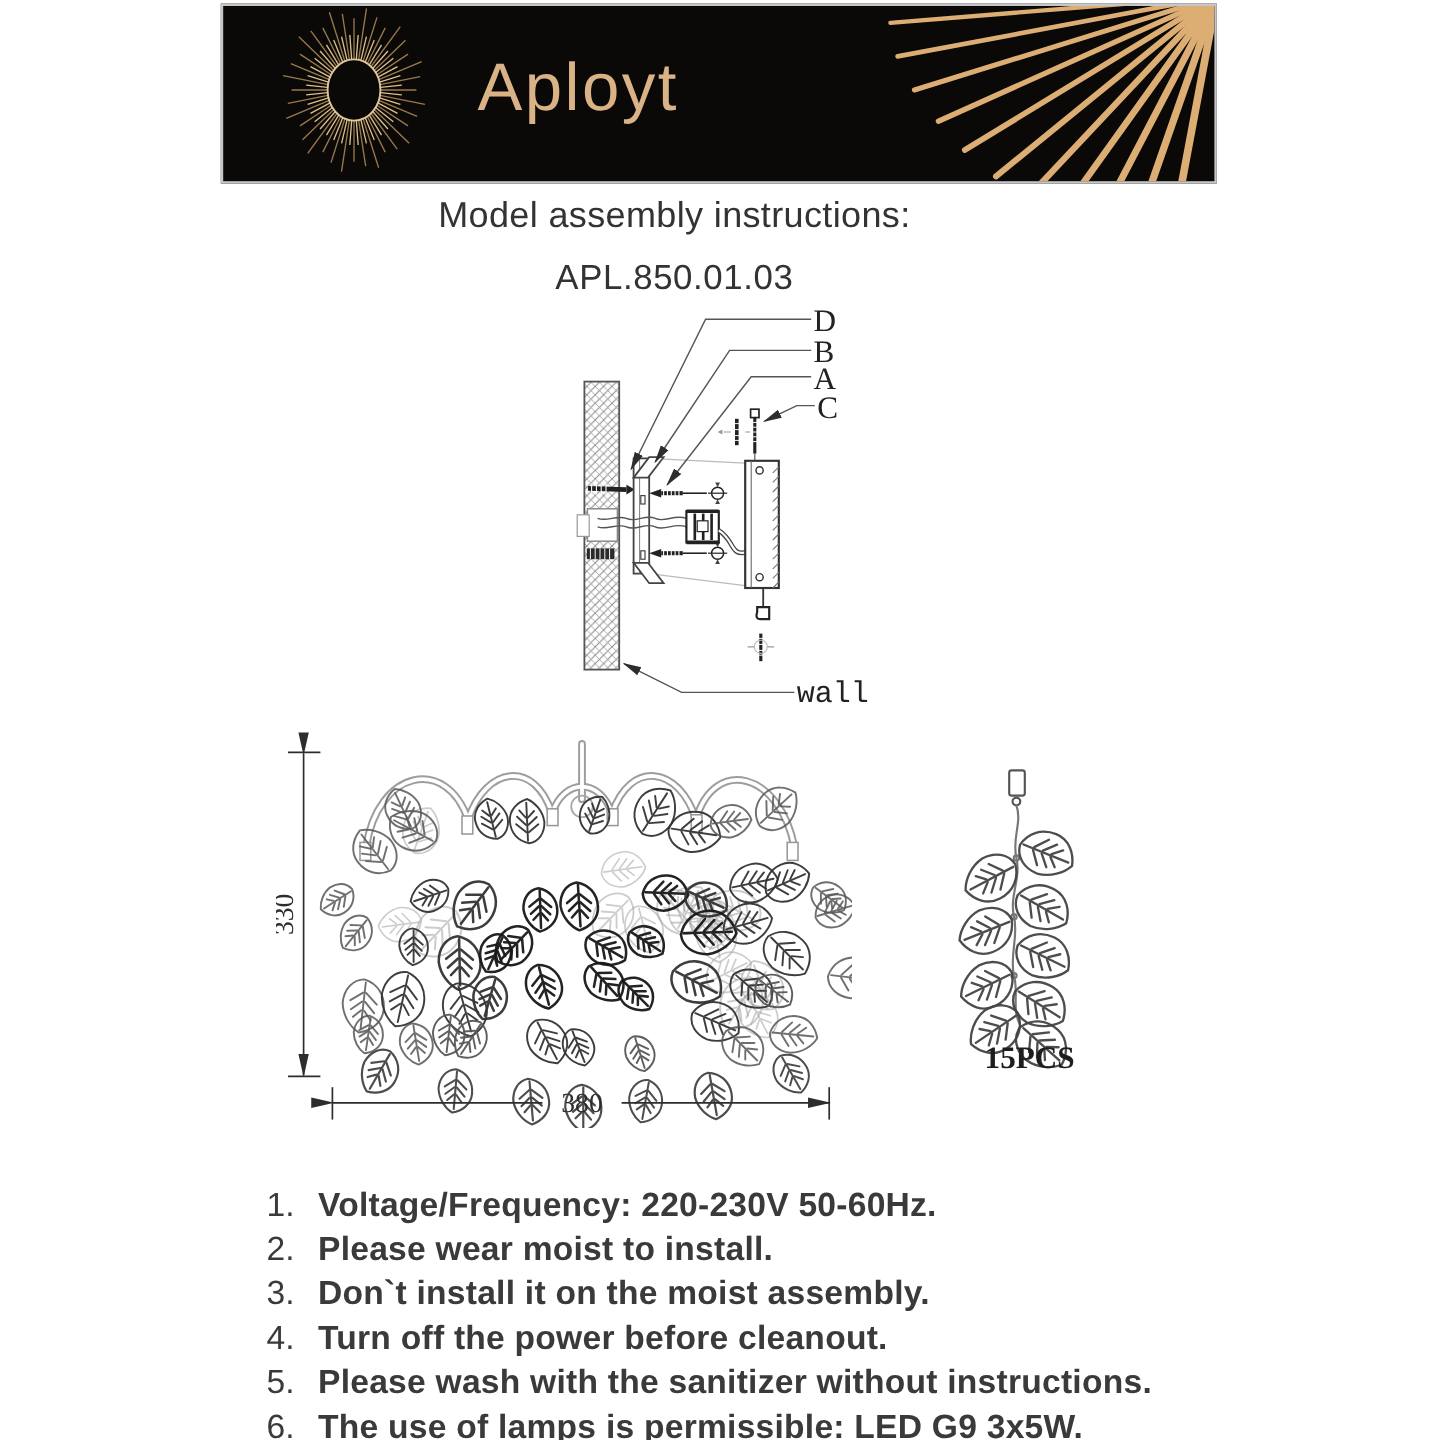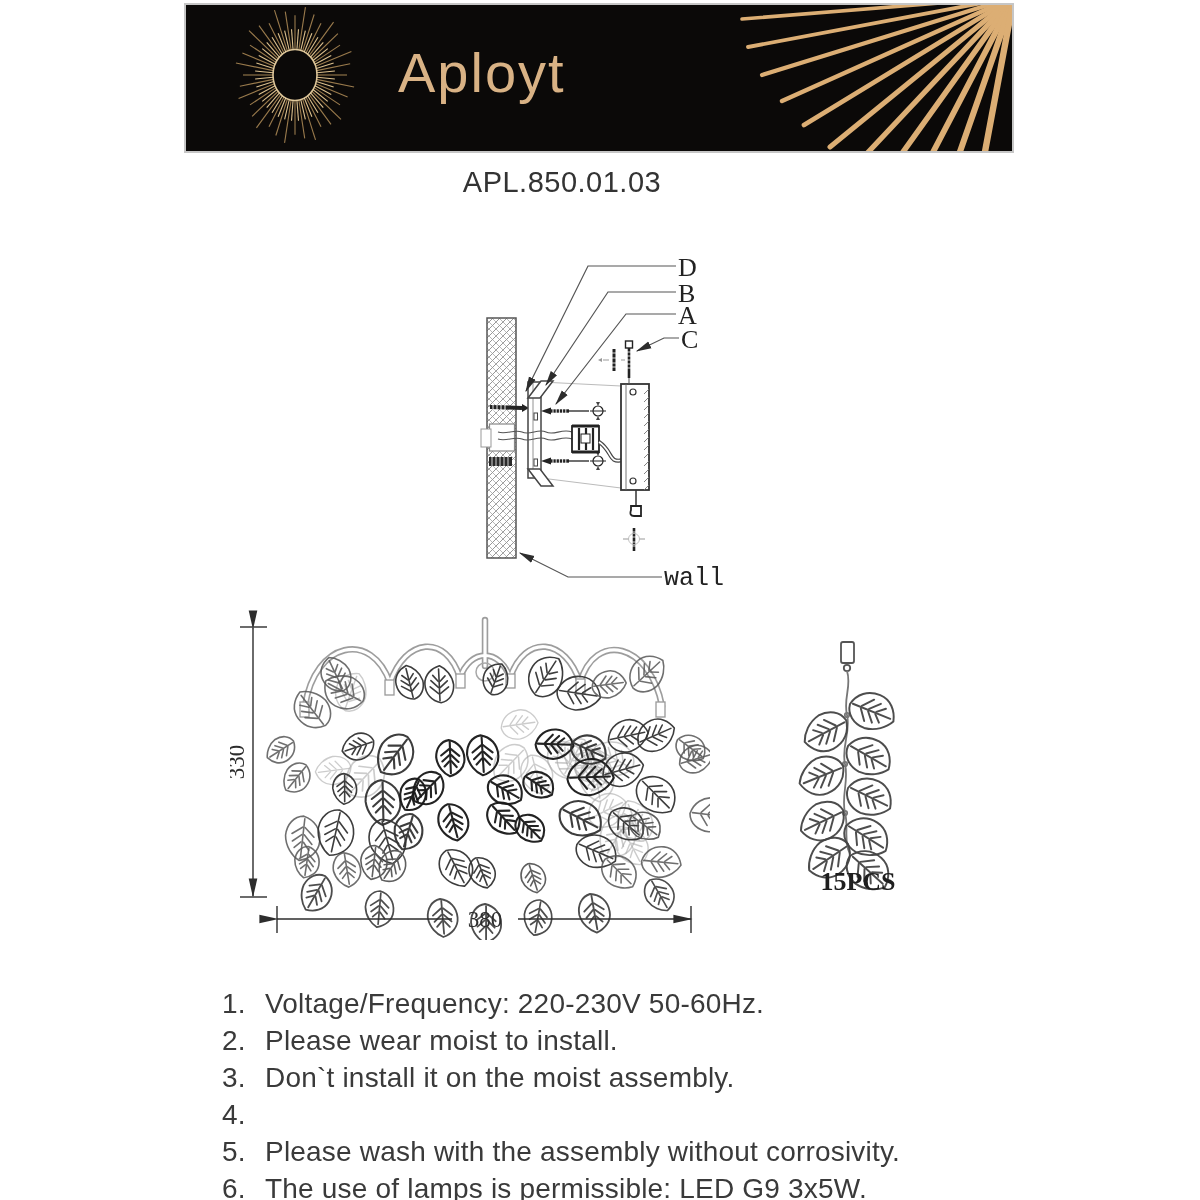--- a/index.html
+++ b/index.html
@@ -9,35 +9,35 @@
   
   .banner{position:absolute;left:184px;top:3px;width:826px;height:146px;
           background:#0b0908;border:2px solid #c6c6c6;overflow:hidden;}
   .banner svg{position:absolute;top:0;left:0;}
   .brand-text{position:absolute;left:212px;top:40px;font-size:56px;color:#d9b285;
               letter-spacing:2px;font-weight:400;line-height:1;}
 
   
   .title-block{position:absolute;left:212px;top:163px;width:700px;text-align:center;color:#333;}
   .title-main{font-size:30px;font-weight:500;letter-spacing:.3px;}
-  .title-model{font-size:29px;font-weight:500;margin-top:3px;letter-spacing:.5px;}
+  .title-model{font-size:29px;font-weight:500;margin-top:19px;letter-spacing:.5px;}
 
   
   .diagram-svg{position:absolute;left:440px;top:245px;}
   .lamp-svg{position:absolute;left:230px;top:608px;}
   .strand-svg{position:absolute;left:780px;top:628px;}
   .serif-label{font-family:"Liberation Serif","DejaVu Serif",serif;}
   .mono-label{font-family:"Liberation Mono",monospace;}
 
   
   .instructions{position:absolute;left:222px;top:988px;width:880px;color:#3a3a3a;}
   .instr-row{display:flex;align-items:baseline;height:37px;font-size:28px;
              font-weight:500;letter-spacing:.2px;}
   .instr-num{width:32px;flex:0 0 32px;}
-  .instr-text{margin-left:11px;white-space:nowrap;}
+  .instr-text{margin-left:11px;white-space:nowrap;font-weight:bold;}
 </style>
 </head>
 <body>
 
 <div class="page">
 
   <div class="banner">
 
     <svg id="starburst" width="230" height="146" viewBox="0 0 230 146">
         <line x1="131" y1="70" x2="161" y2="70" stroke="#c9a063" stroke-width="1.1" opacity="0.75"></line>
@@ -127,20 +127,21 @@
         <line x1="332" y1="-8" x2="148" y2="142" stroke="#dcae74" stroke-width="5" stroke-linecap="round"></line>
         <line x1="332" y1="-8" x2="176" y2="158" stroke="#dcae74" stroke-width="5.28" stroke-linecap="round"></line>
         <line x1="332" y1="-8" x2="206" y2="168" stroke="#dcae74" stroke-width="5.5600000000000005" stroke-linecap="round"></line>
         <line x1="332" y1="-8" x2="236" y2="176" stroke="#dcae74" stroke-width="5.84" stroke-linecap="round"></line>
         <line x1="332" y1="-8" x2="266" y2="181" stroke="#dcae74" stroke-width="6.120000000000001" stroke-linecap="round"></line>
         <line x1="332" y1="-8" x2="296" y2="184" stroke="#dcae74" stroke-width="6.4" stroke-linecap="round"></line>
       </svg>
   </div>
 
   <div class="title-block">
+    <div class="title-main">Model assembly instructions:</div>
     <div class="title-model">APL.850.01.03</div>
   </div>
 
   <svg class="diagram-svg" width="300" height="360" viewBox="0 0 300 360">
     <defs>
       <pattern id="hatch" width="7" height="7" patternUnits="userSpaceOnUse">
         <path d="M0,7 L7,0 M-1,1 L1,-1 M6,8 L8,6" stroke="#8a8a8a" stroke-width="0.9" fill="none"></path>
         <path d="M0,0 L7,7" stroke="#9a9a9a" stroke-width="0.7" fill="none"></path>
       </pattern>
       <marker id="arr" viewBox="0 0 12 7" refX="11" refY="3.5" markerWidth="13" markerHeight="8" orient="auto">
@@ -470,24 +471,25 @@
       <div class="instr-row">
         <span class="instr-num">2.</span>
         <span class="instr-text">Please wear moist to install.</span>
       </div>
       <div class="instr-row">
         <span class="instr-num">3.</span>
         <span class="instr-text">Don`t install it on the moist assembly.</span>
       </div>
       <div class="instr-row">
         <span class="instr-num">4.</span>
+        <span class="instr-text">Turn off the power before cleanout.</span>
       </div>
       <div class="instr-row">
         <span class="instr-num">5.</span>
-        <span class="instr-text">Please wash with the assembly without corrosivity.</span>
+        <span class="instr-text">Please wash with the sanitizer without instructions.</span>
       </div>
       <div class="instr-row">
         <span class="instr-num">6.</span>
         <span class="instr-text">The use of lamps is permissible: LED G9 3x5W.</span>
       </div>
     </div>
 
 </div>
 
 </body></html>

